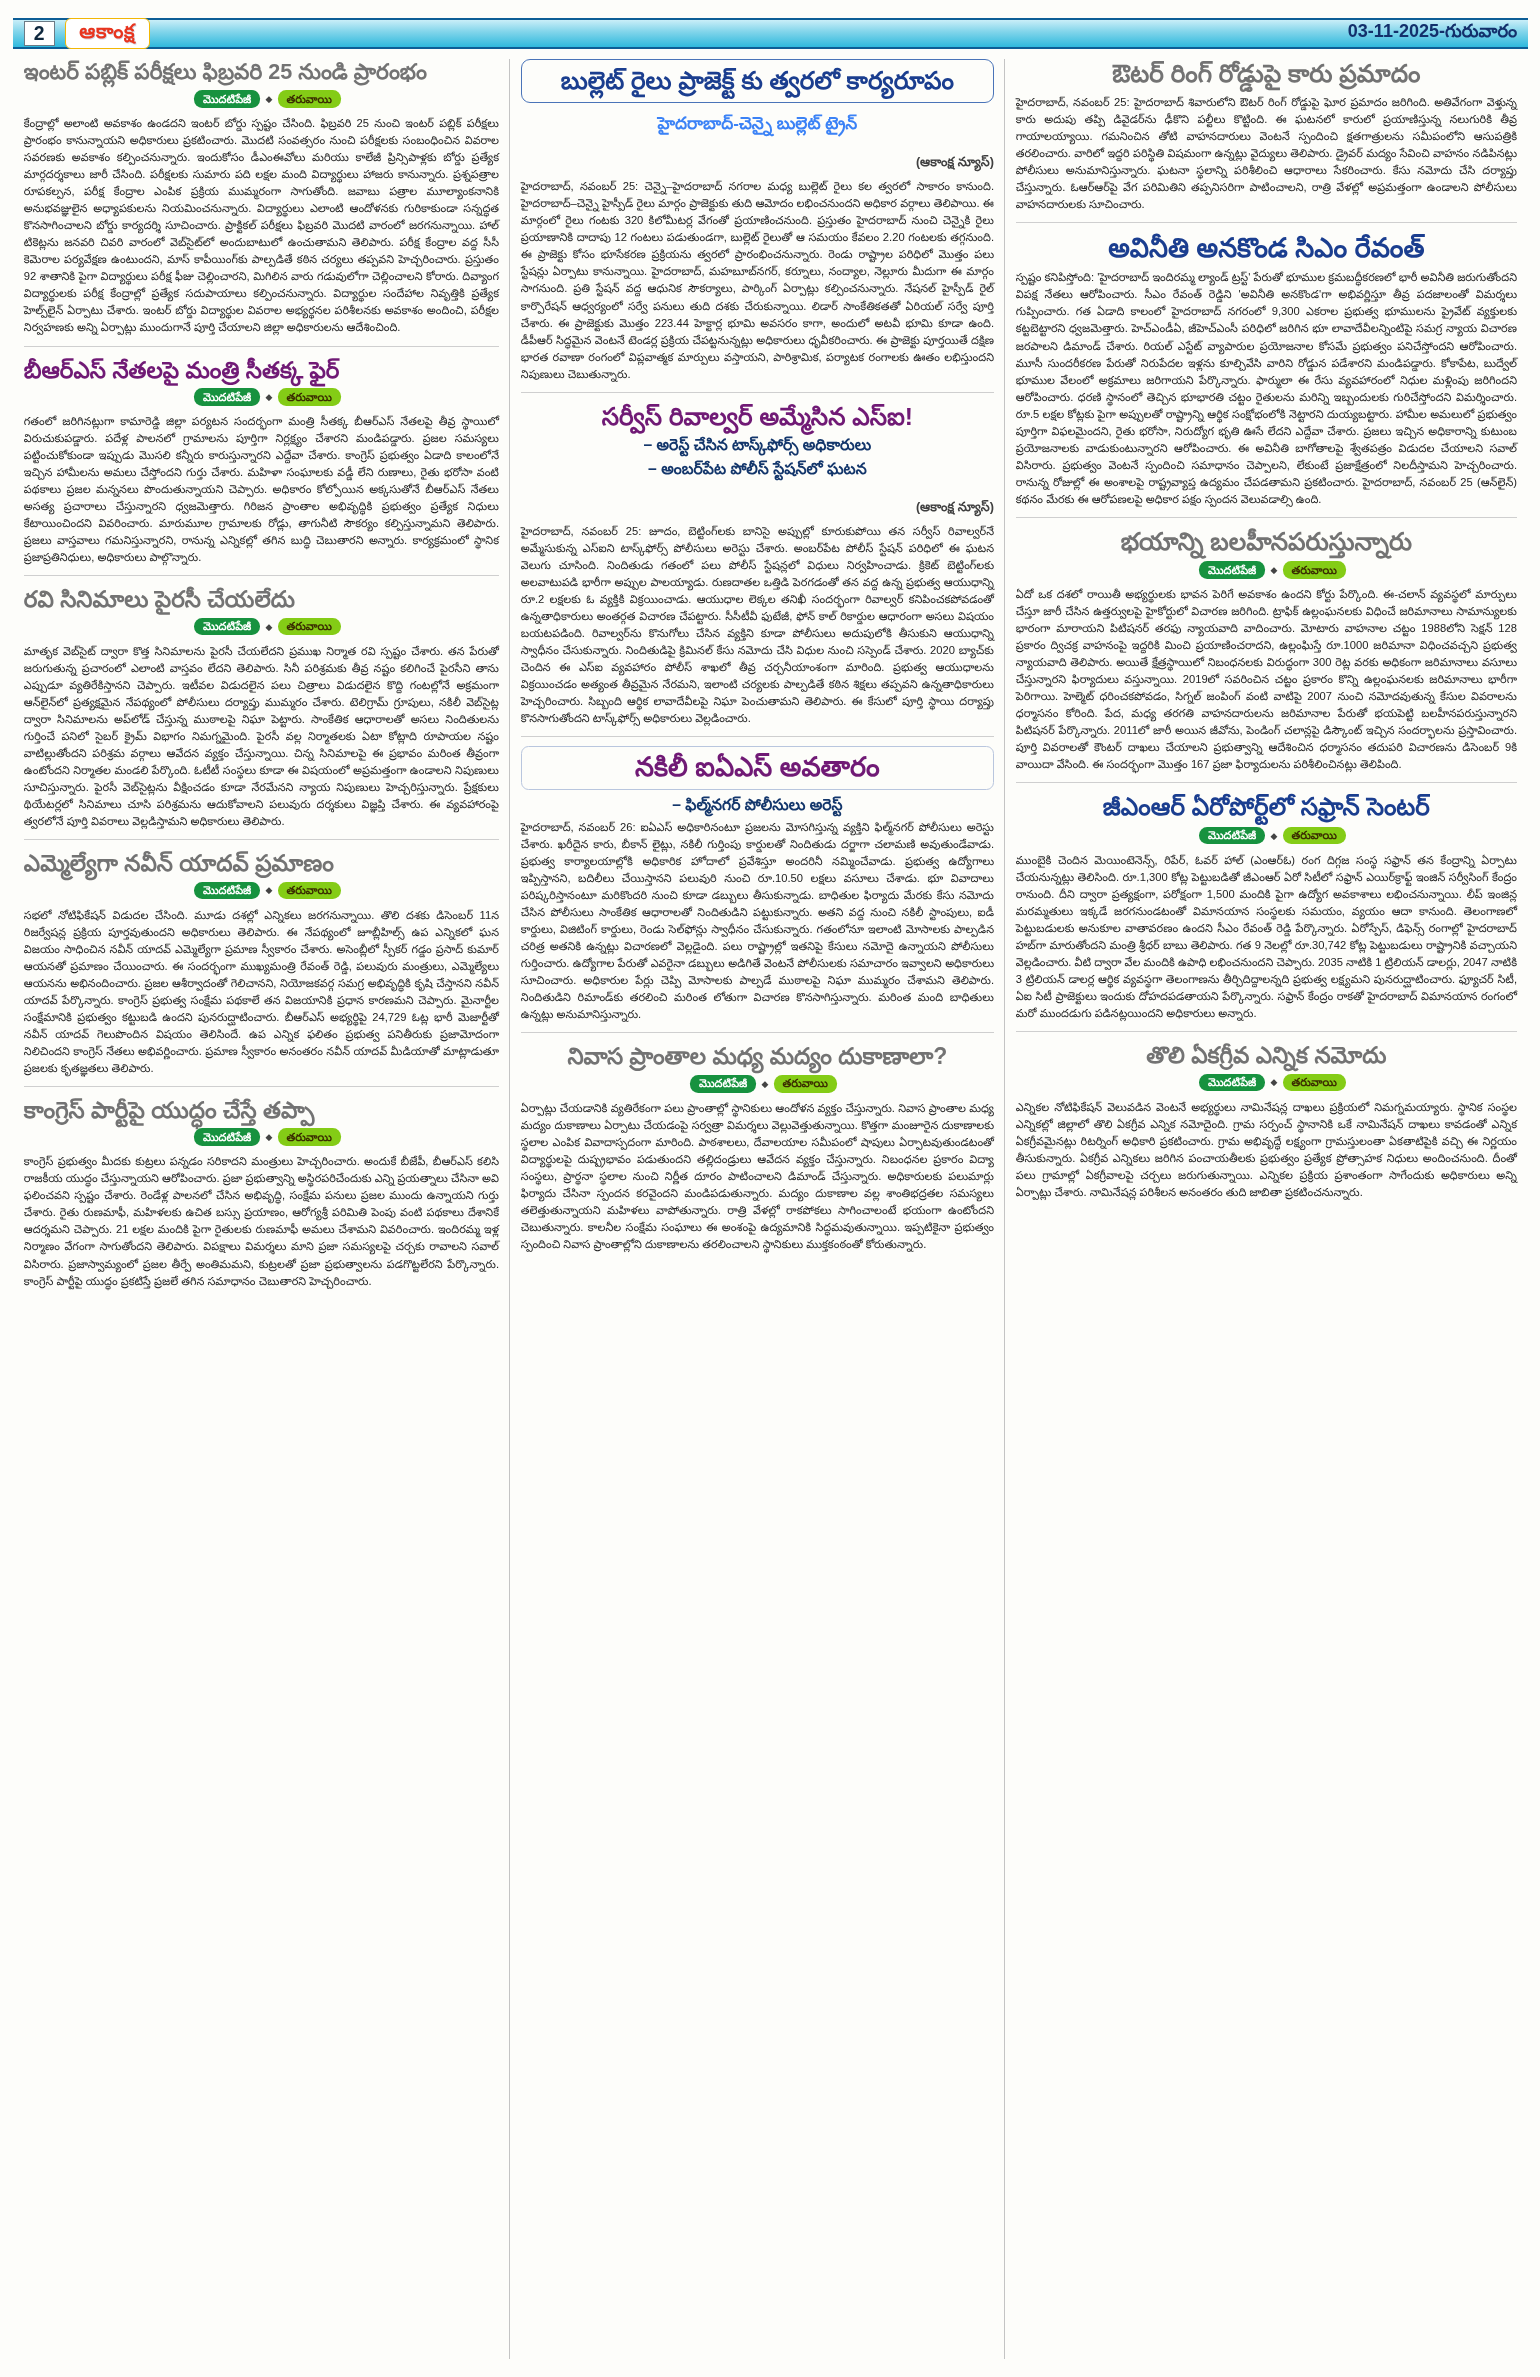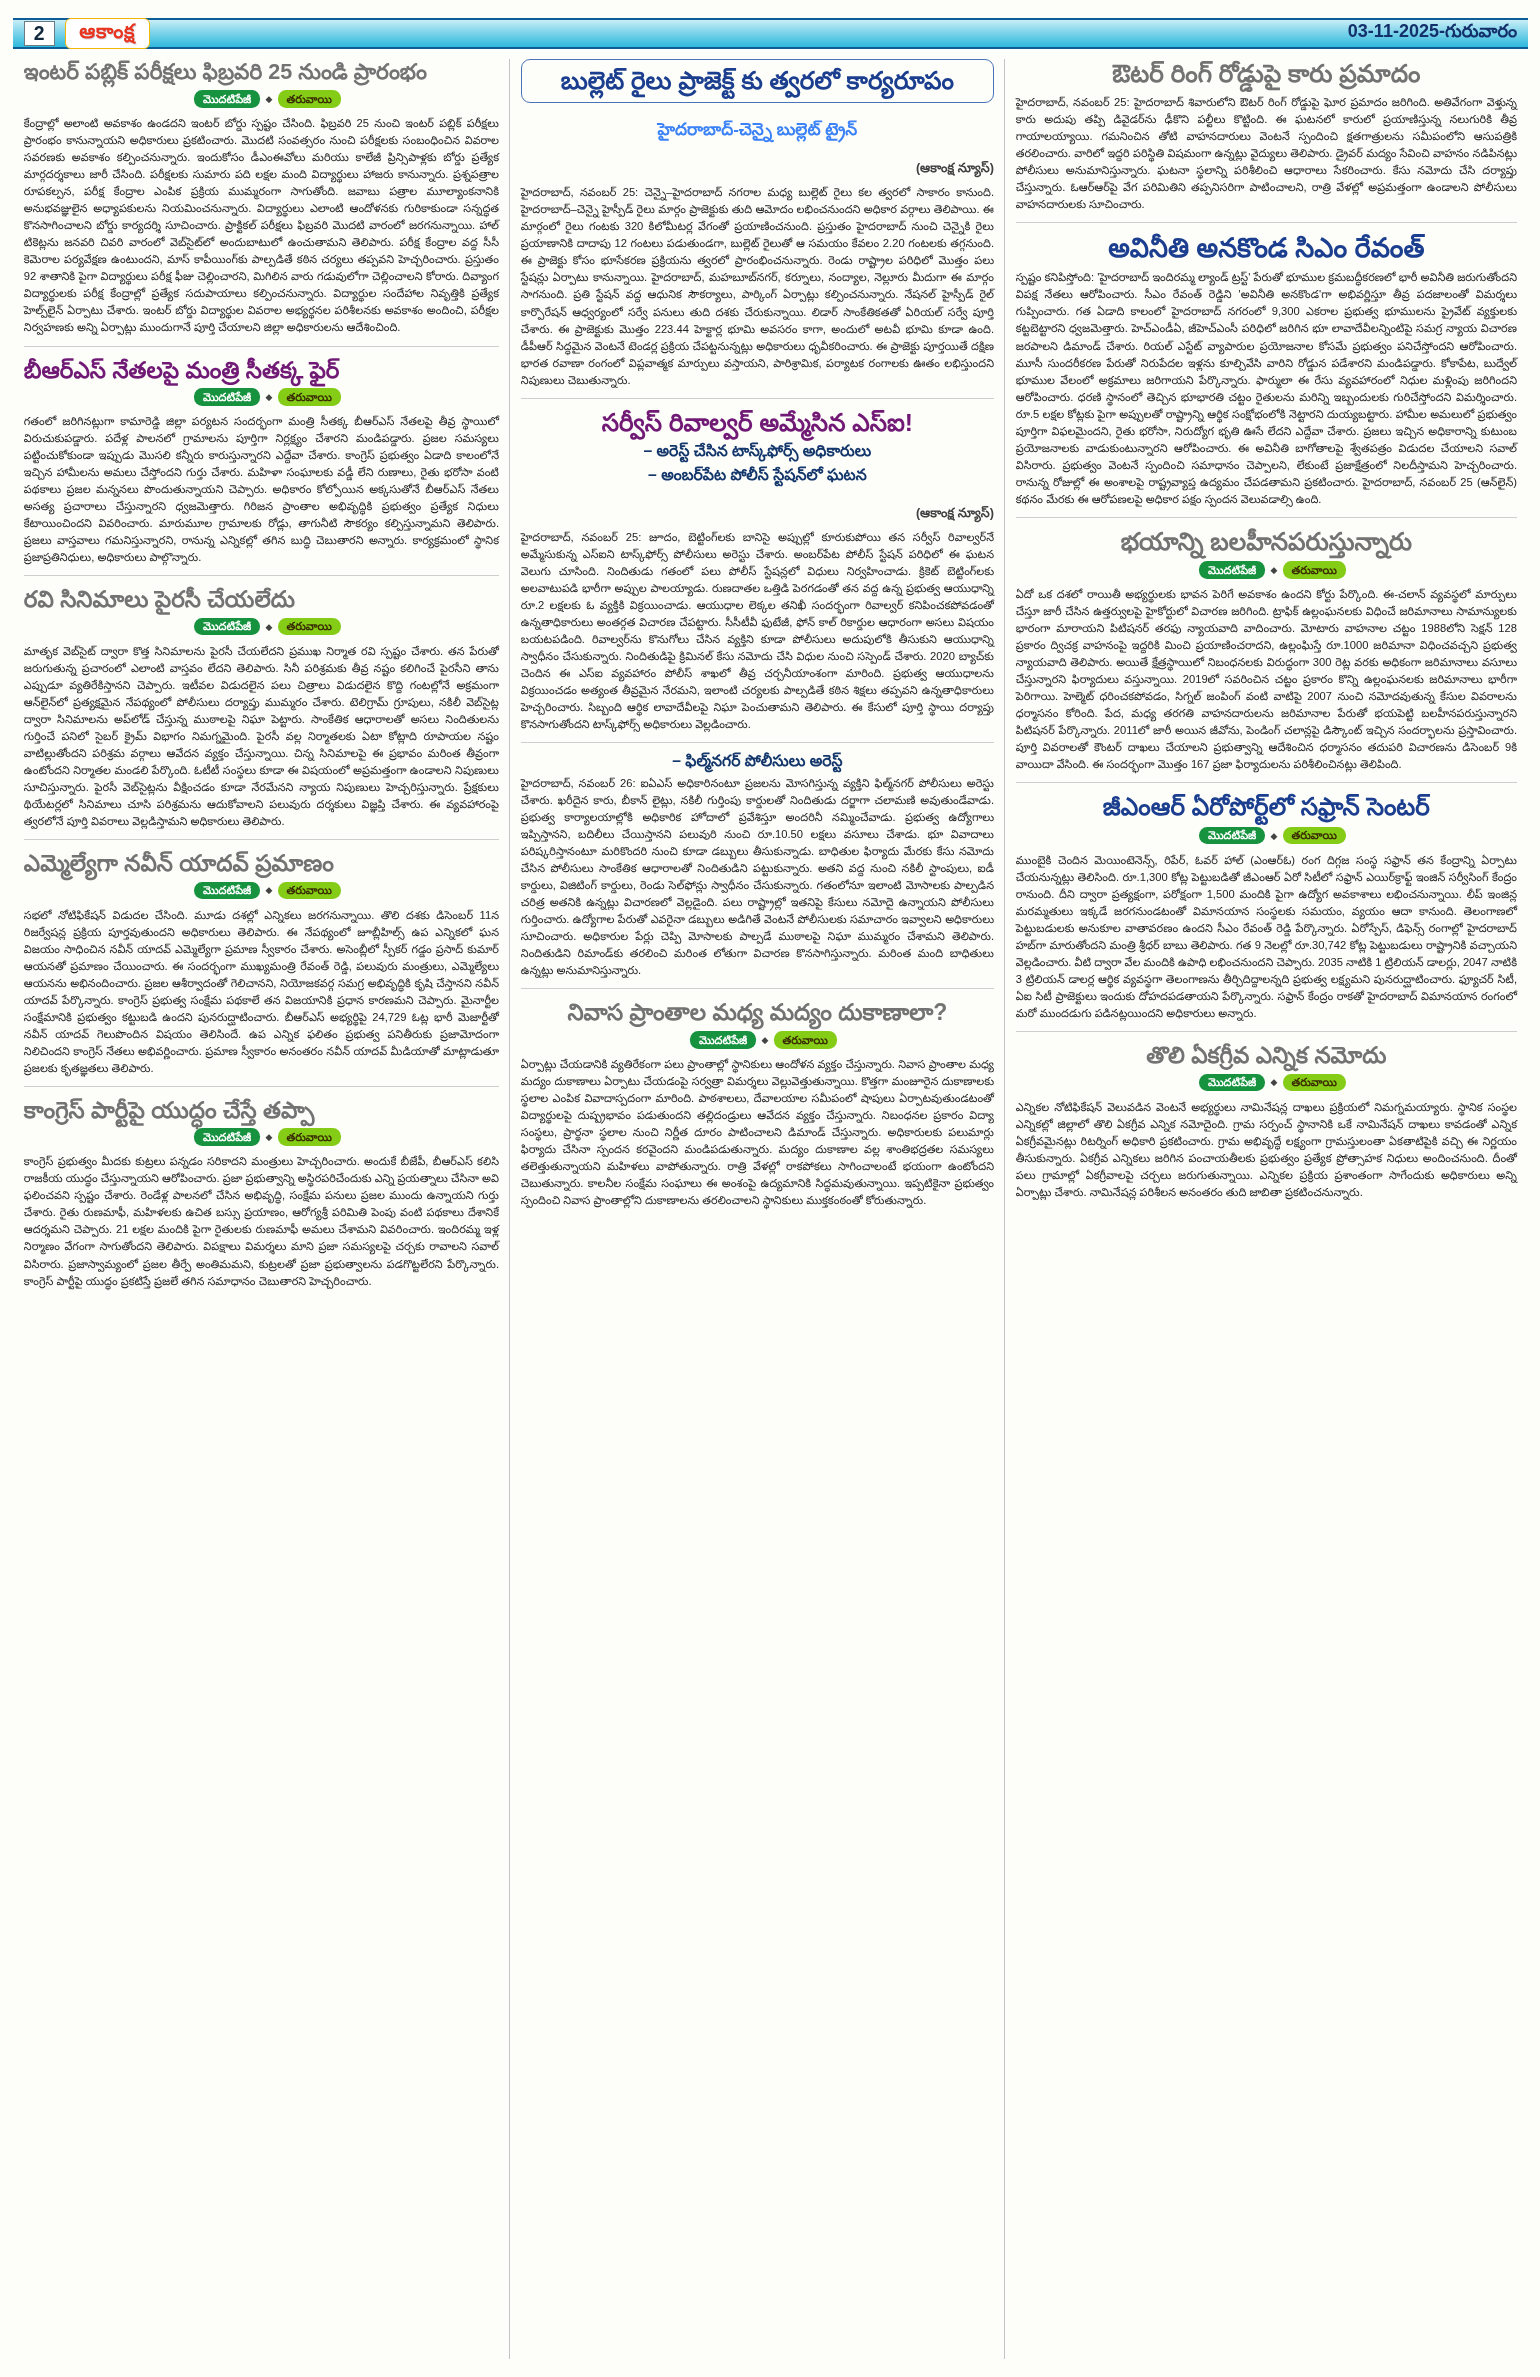--- a/index.html
+++ b/index.html
@@ -52,21 +52,21 @@
   .h-left   { text-align:left; }
   .h-center { text-align:center; }
   .h-black  { color:#737373; }
   .h-red    { color:#701a75; }
   .h-blue   { color:#1b3e8f; }
   .sz-29 { font-size:21.6px; } .sz-31 { font-size:23px; }
   .sz-33 { font-size:24.6px; } .sz-36 { font-size:27px; }
 
   .boxed-blue {
     border:1.5px solid #4a74b8; border-radius:9px;
-    padding:6px 9px; margin-bottom:17px;
+    padding:6px 9px; margin-bottom:11px;
   }
   .boxed-soft {
     border:1.5px solid #b9c6de; border-radius:7.5px;
     padding:4.5px 9px; margin-bottom:6px;
   }
 
   .subhead { text-align:center; font-weight:bold; font-size:17px; margin:3px 0 4.5px; }
   .sub-red  { color:#3b82f6; }
   .sub-navy { color:#13366b; font-size:15.7px; margin:1.5px 0; }
 
@@ -161,20 +161,21 @@
 
       <article class="story">
         <h2 class="headline h-center h-red sz-33">సర్వీస్ రివాల్వర్ అమ్మేసిన ఎస్ఐ!</h2>
         <div class="subhead sub-navy">– అరెస్ట్ చేసిన టాస్క్‌ఫోర్స్ అధికారులు</div>
         <div class="subhead sub-navy">– అంబర్‌పేట పోలీస్ స్టేషన్‌లో ఘటన</div>
         <div class="agency">(ఆకాంక్ష న్యూస్)</div>
         <p class="body-text">హైదరాబాద్, నవంబర్ 25: జూదం, బెట్టింగ్‌లకు బానిసై అప్పుల్లో కూరుకుపోయి తన సర్వీస్ రివాల్వర్‌నే అమ్మేసుకున్న ఎస్ఐని టాస్క్‌ఫోర్స్ పోలీసులు అరెస్టు చేశారు. అంబర్‌పేట పోలీస్ స్టేషన్ పరిధిలో ఈ ఘటన వెలుగు చూసింది. నిందితుడు గతంలో పలు పోలీస్ స్టేషన్లలో విధులు నిర్వహించాడు. క్రికెట్ బెట్టింగ్‌లకు అలవాటుపడి భారీగా అప్పుల పాలయ్యాడు. రుణదాతల ఒత్తిడి పెరగడంతో తన వద్ద ఉన్న ప్రభుత్వ ఆయుధాన్ని రూ.2 లక్షలకు ఓ వ్యక్తికి విక్రయించాడు. ఆయుధాల లెక్కల తనిఖీ సందర్భంగా రివాల్వర్ కనిపించకపోవడంతో ఉన్నతాధికారులు అంతర్గత విచారణ చేపట్టారు. సీసీటీవీ ఫుటేజీ, ఫోన్ కాల్ రికార్డుల ఆధారంగా అసలు విషయం బయటపడింది. రివాల్వర్‌ను కొనుగోలు చేసిన వ్యక్తిని కూడా పోలీసులు అదుపులోకి తీసుకుని ఆయుధాన్ని స్వాధీనం చేసుకున్నారు. నిందితుడిపై క్రిమినల్ కేసు నమోదు చేసి విధుల నుంచి సస్పెండ్ చేశారు. 2020 బ్యాచ్‌కు చెందిన ఈ ఎస్ఐ వ్యవహారం పోలీస్ శాఖలో తీవ్ర చర్చనీయాంశంగా మారింది. ప్రభుత్వ ఆయుధాలను విక్రయించడం అత్యంత తీవ్రమైన నేరమని, ఇలాంటి చర్యలకు పాల్పడితే కఠిన శిక్షలు తప్పవని ఉన్నతాధికారులు హెచ్చరించారు. సిబ్బంది ఆర్థిక లావాదేవీలపై నిఘా పెంచుతామని తెలిపారు. ఈ కేసులో పూర్తి స్థాయి దర్యాప్తు కొనసాగుతోందని టాస్క్‌ఫోర్స్ అధికారులు వెల్లడించారు.</p>
       </article>
 
       <article class="story">
+        <h2 class="headline h-center h-red sz-36 boxed-soft">నకిలీ ఐఏఎస్ అవతారం</h2>
         <div class="subhead sub-navy">– ఫిల్మ్‌నగర్ పోలీసులు అరెస్ట్</div>
         <p class="body-text">హైదరాబాద్, నవంబర్ 26: ఐఏఎస్ అధికారినంటూ ప్రజలను మోసగిస్తున్న వ్యక్తిని ఫిల్మ్‌నగర్ పోలీసులు అరెస్టు చేశారు. ఖరీదైన కారు, బీకాన్ లైట్లు, నకిలీ గుర్తింపు కార్డులతో నిందితుడు దర్జాగా చలామణి అవుతుండేవాడు. ప్రభుత్వ కార్యాలయాల్లోకి అధికారిక హోదాలో ప్రవేశిస్తూ అందరినీ నమ్మించేవాడు. ప్రభుత్వ ఉద్యోగాలు ఇప్పిస్తానని, బదిలీలు చేయిస్తానని పలువురి నుంచి రూ.10.50 లక్షలు వసూలు చేశాడు. భూ వివాదాలు పరిష్కరిస్తానంటూ మరికొందరి నుంచి కూడా డబ్బులు తీసుకున్నాడు. బాధితుల ఫిర్యాదు మేరకు కేసు నమోదు చేసిన పోలీసులు సాంకేతిక ఆధారాలతో నిందితుడిని పట్టుకున్నారు. అతని వద్ద నుంచి నకిలీ స్టాంపులు, ఐడీ కార్డులు, విజిటింగ్ కార్డులు, రెండు సెల్‌ఫోన్లు స్వాధీనం చేసుకున్నారు. గతంలోనూ ఇలాంటి మోసాలకు పాల్పడిన చరిత్ర అతనికి ఉన్నట్లు విచారణలో వెల్లడైంది. పలు రాష్ట్రాల్లో ఇతనిపై కేసులు నమోదై ఉన్నాయని పోలీసులు గుర్తించారు. ఉద్యోగాల పేరుతో ఎవరైనా డబ్బులు అడిగితే వెంటనే పోలీసులకు సమాచారం ఇవ్వాలని అధికారులు సూచించారు. అధికారుల పేర్లు చెప్పి మోసాలకు పాల్పడే ముఠాలపై నిఘా ముమ్మరం చేశామని తెలిపారు. నిందితుడిని రిమాండ్‌కు తరలించి మరింత లోతుగా విచారణ కొనసాగిస్తున్నారు. మరింత మంది బాధితులు ఉన్నట్లు అనుమానిస్తున్నారు.</p>
       </article>
 
       <article class="story">
         <h2 class="headline h-center h-black sz-31">నివాస ప్రాంతాల మధ్య మద్యం దుకాణాలా?</h2>
         <div class="badge-row">
           <span class="badge badge-green">మొదటిపేజీ</span>
           <span class="badge-diamond">◆</span>
           <span class="badge badge-amber">తరువాయి</span>

